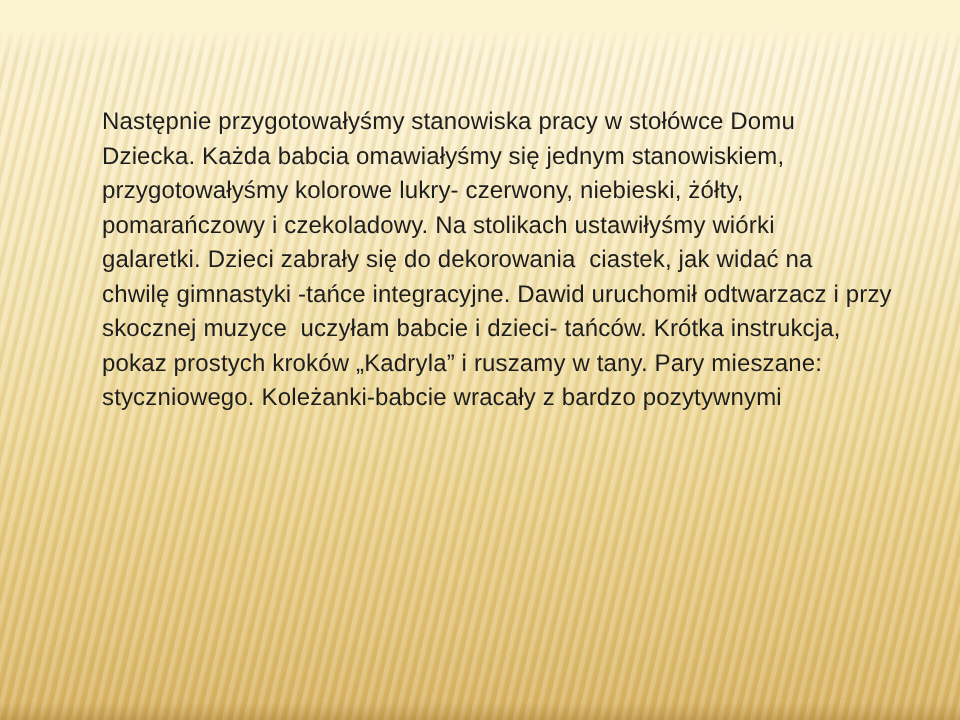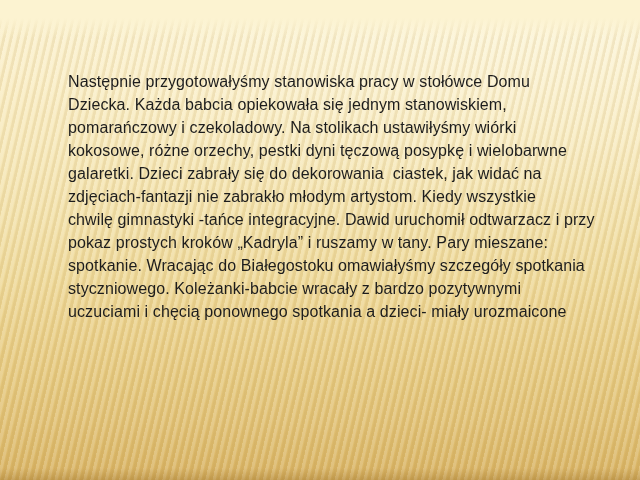--- a/index.html
+++ b/index.html
@@ -47,24 +47,22 @@
     letter-spacing: 0.1px;
     color: #1d1d1d;
   }
 </style>
 </head>
 <body>
 
 <div class="slide">
   <div class="textblock">
     <div class="textline">Następnie przygotowałyśmy stanowiska pracy w stołówce Domu</div>
-    <div class="textline">Dziecka. Każda babcia opiekowała się jednym stanowiskiem,</div>
+    <div class="textline">Dziecka. Każda babcia omawiałyśmy się jednym stanowiskiem,</div>
+    <div class="textline">przygotowałyśmy kolorowe lukry- czerwony, niebieski, żółty,</div>
     <div class="textline">pomarańczowy i czekoladowy. Na stolikach ustawiłyśmy wiórki</div>
-    <div class="textline">kokosowe, różne orzechy, pestki dyni tęczową posypkę i wielobarwne</div>
     <div class="textline">galaretki. Dzieci zabrały się do dekorowania  ciastek, jak widać na</div>
-    <div class="textline">zdjęciach-fantazji nie zabrakło młodym artystom. Kiedy wszystkie</div>
     <div class="textline">chwilę gimnastyki -tańce integracyjne. Dawid uruchomił odtwarzacz i przy</div>
+    <div class="textline">skocznej muzyce  uczyłam babcie i dzieci- tańców. Krótka instrukcja,</div>
     <div class="textline">pokaz prostych kroków „Kadryla” i ruszamy w tany. Pary mieszane:</div>
-    <div class="textline">spotkanie. Wracając do Białegostoku omawiałyśmy szczegóły spotkania</div>
     <div class="textline">styczniowego. Koleżanki-babcie wracały z bardzo pozytywnymi</div>
-    <div class="textline">uczuciami i chęcią ponownego spotkania a dzieci- miały urozmaicone</div>
   </div>
 </div>
 
 </body></html>

